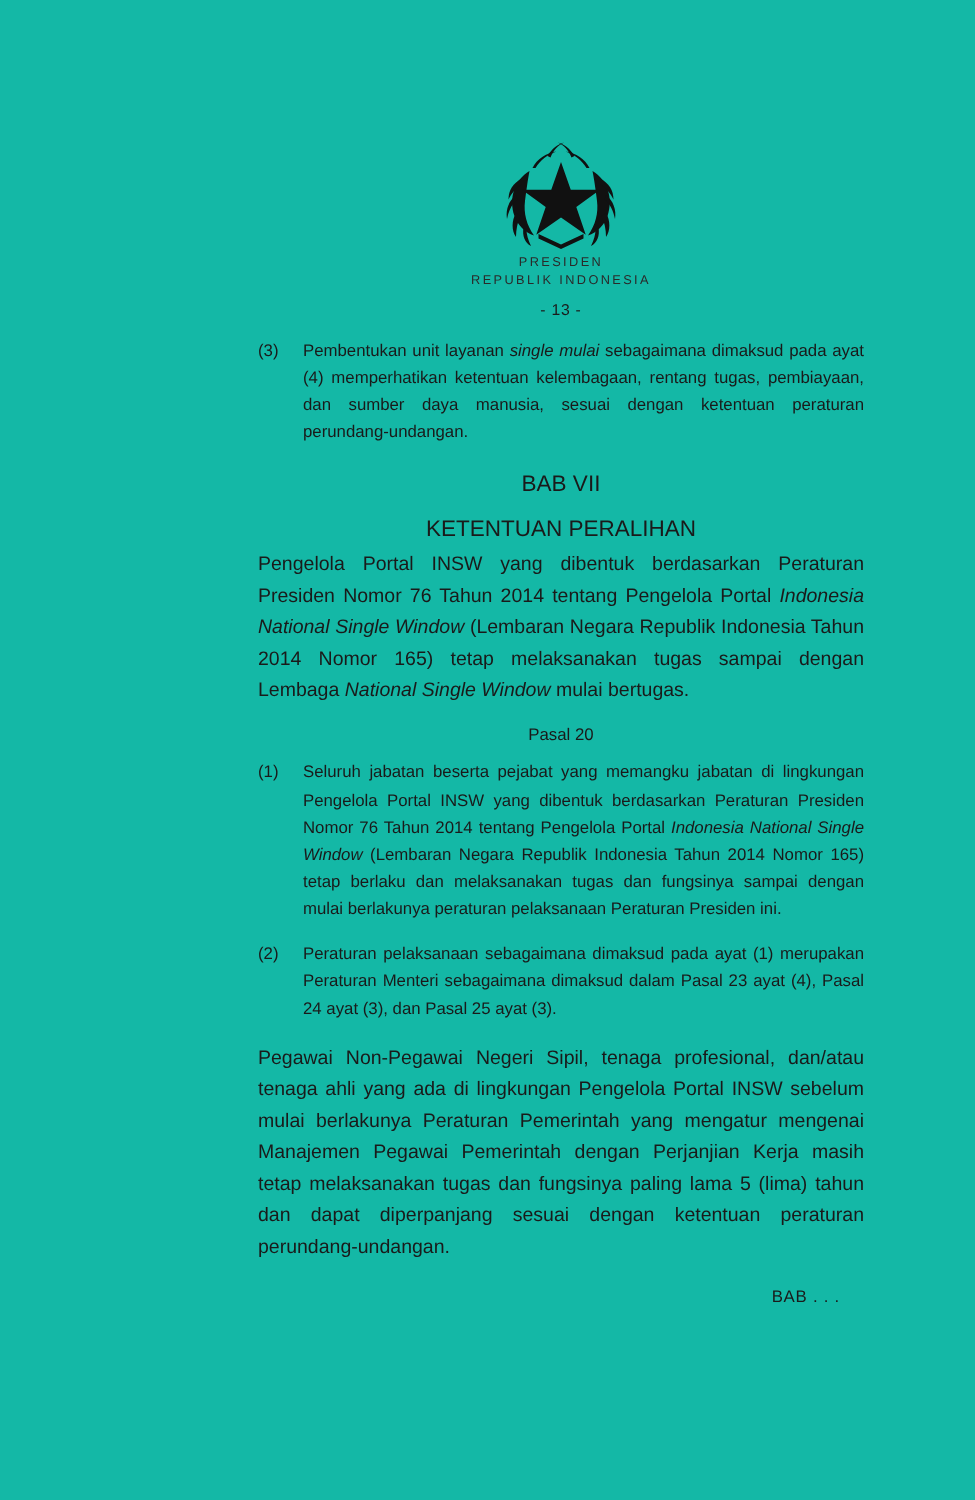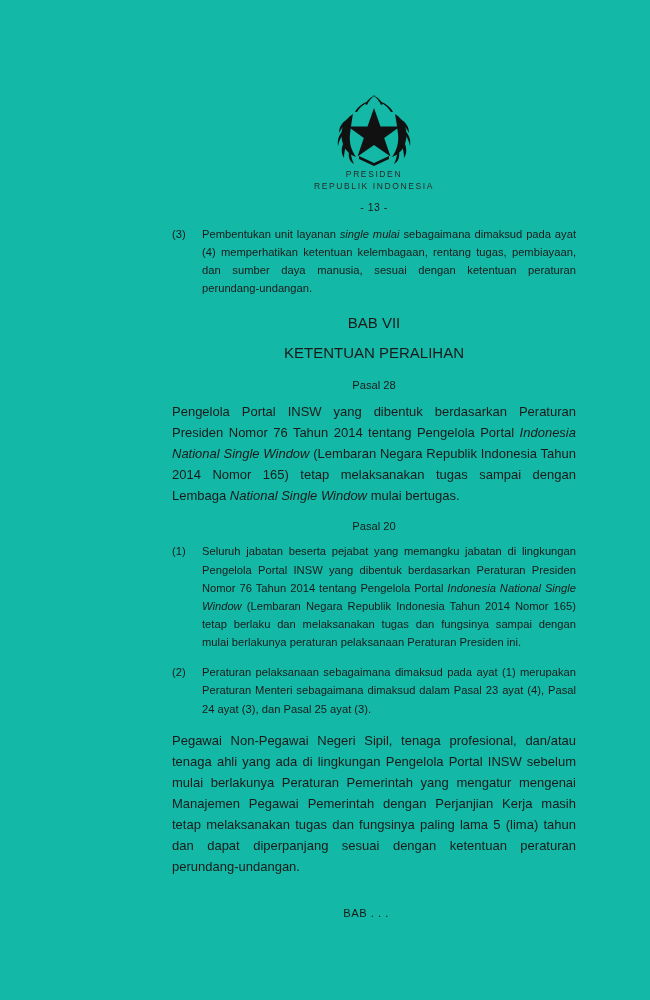--- a/index.html
+++ b/index.html
@@ -87,24 +87,24 @@
   }
   .pasal {
     text-align: center;
     font-size: 11.2px;
     margin: 14px 0 10px 0;
   }
   .italic {
     font-style: italic;
   }
   .closing {
-    text-align: center;
+    text-align: right;
     font-size: 11.2px;
     letter-spacing: 0.5px;
-    margin-top: 30px;
+    margin-top: 18px;
     padding-right: 16px;
   }
 </style>
 </head>
 <body>
 
 <div class="page">
   <div class="content">
 
     <div class="crest">
@@ -144,21 +144,20 @@
     <div class="page-number">- 13 -</div>
 
     <div class="para">
       <div class="marker">(3)</div>
       <div class="body"><span>Pembentukan unit layanan </span><span class="italic">single mulai</span><span> sebagaimana dimaksud pada ayat (4) memperhatikan ketentuan kelembagaan, rentang tugas, pembiayaan, dan sumber daya manusia, sesuai dengan ketentuan peraturan perundang-undangan.</span></div>
     </div>
 
     <div class="heading">BAB VII</div>
     <div class="heading sub">KETENTUAN PERALIHAN</div>
 
-    <div class="pasal">Pasal 28</div>
 
     <div class="block"><span>Pengelola Portal INSW yang dibentuk berdasarkan Peraturan Presiden Nomor 76 Tahun 2014 tentang Pengelola Portal </span><span class="italic">Indonesia National Single Window</span><span> (Lembaran Negara Republik Indonesia Tahun 2014 Nomor 165) tetap melaksanakan tugas sampai dengan Lembaga </span><span class="italic">National Single Window</span><span> mulai bertugas.</span></div>
 
     <div class="pasal">Pasal 20</div>
 
     <div class="para">
       <div class="marker">(1)</div>
       <div class="body"><span>Seluruh jabatan beserta pejabat yang memangku jabatan di lingkungan Pengelola Portal INSW yang dibentuk berdasarkan Peraturan Presiden Nomor 76 Tahun 2014 tentang Pengelola Portal </span><span class="italic">Indonesia National Single Window</span><span> (Lembaran Negara Republik Indonesia Tahun 2014 Nomor 165) tetap berlaku dan melaksanakan tugas dan fungsinya sampai dengan mulai berlakunya peraturan pelaksanaan Peraturan Presiden ini.</span></div>
     </div>
 

